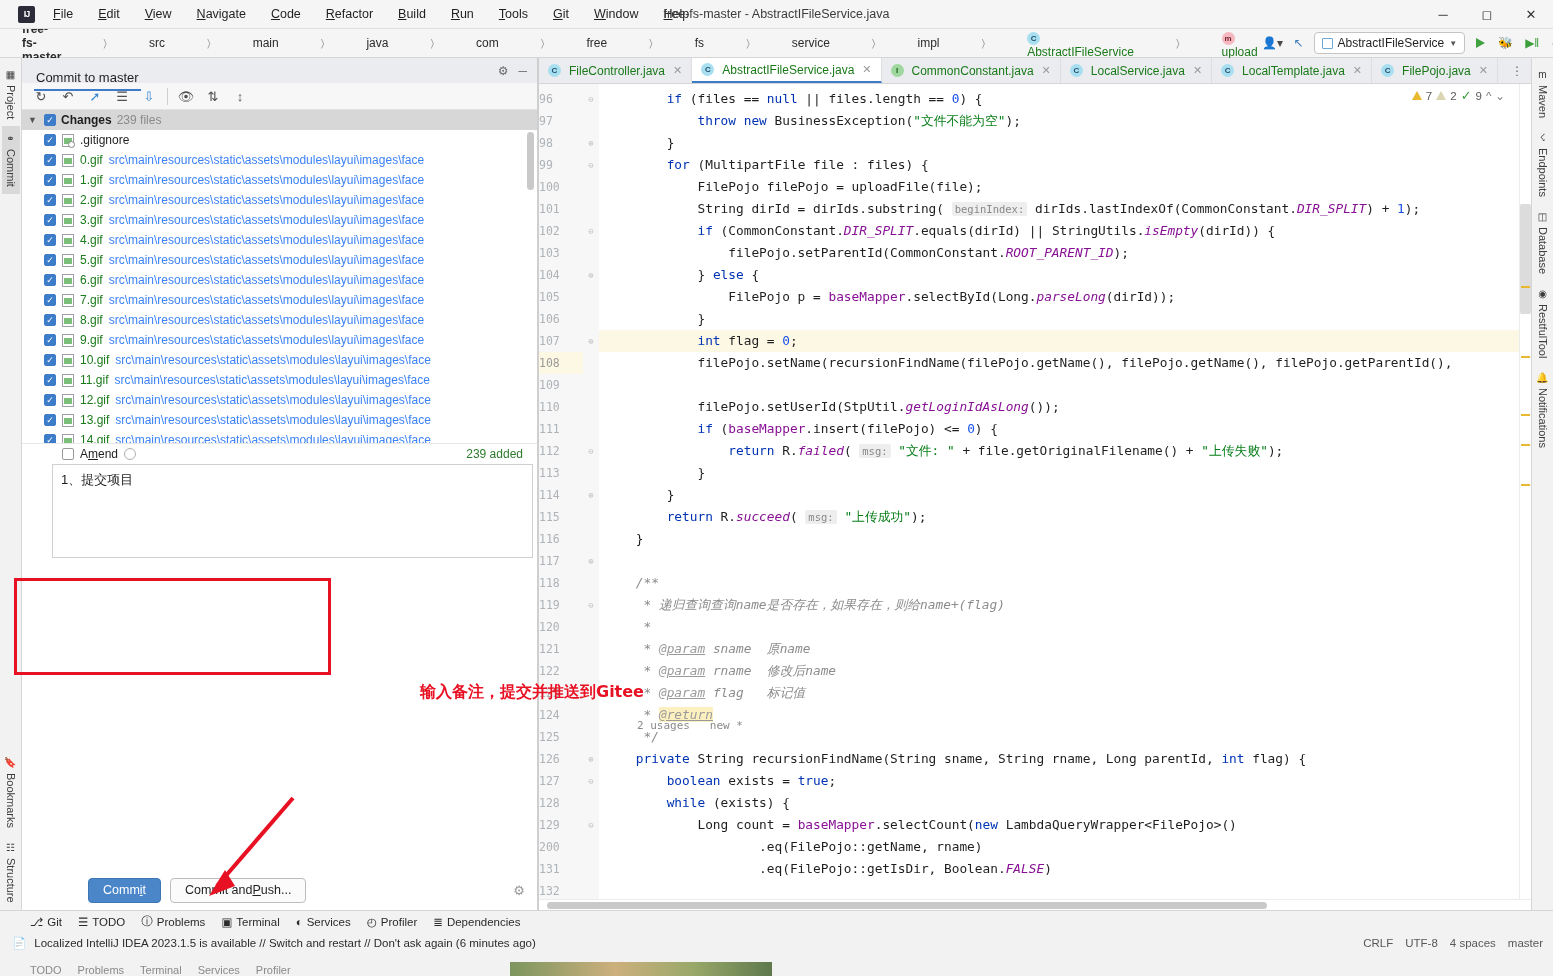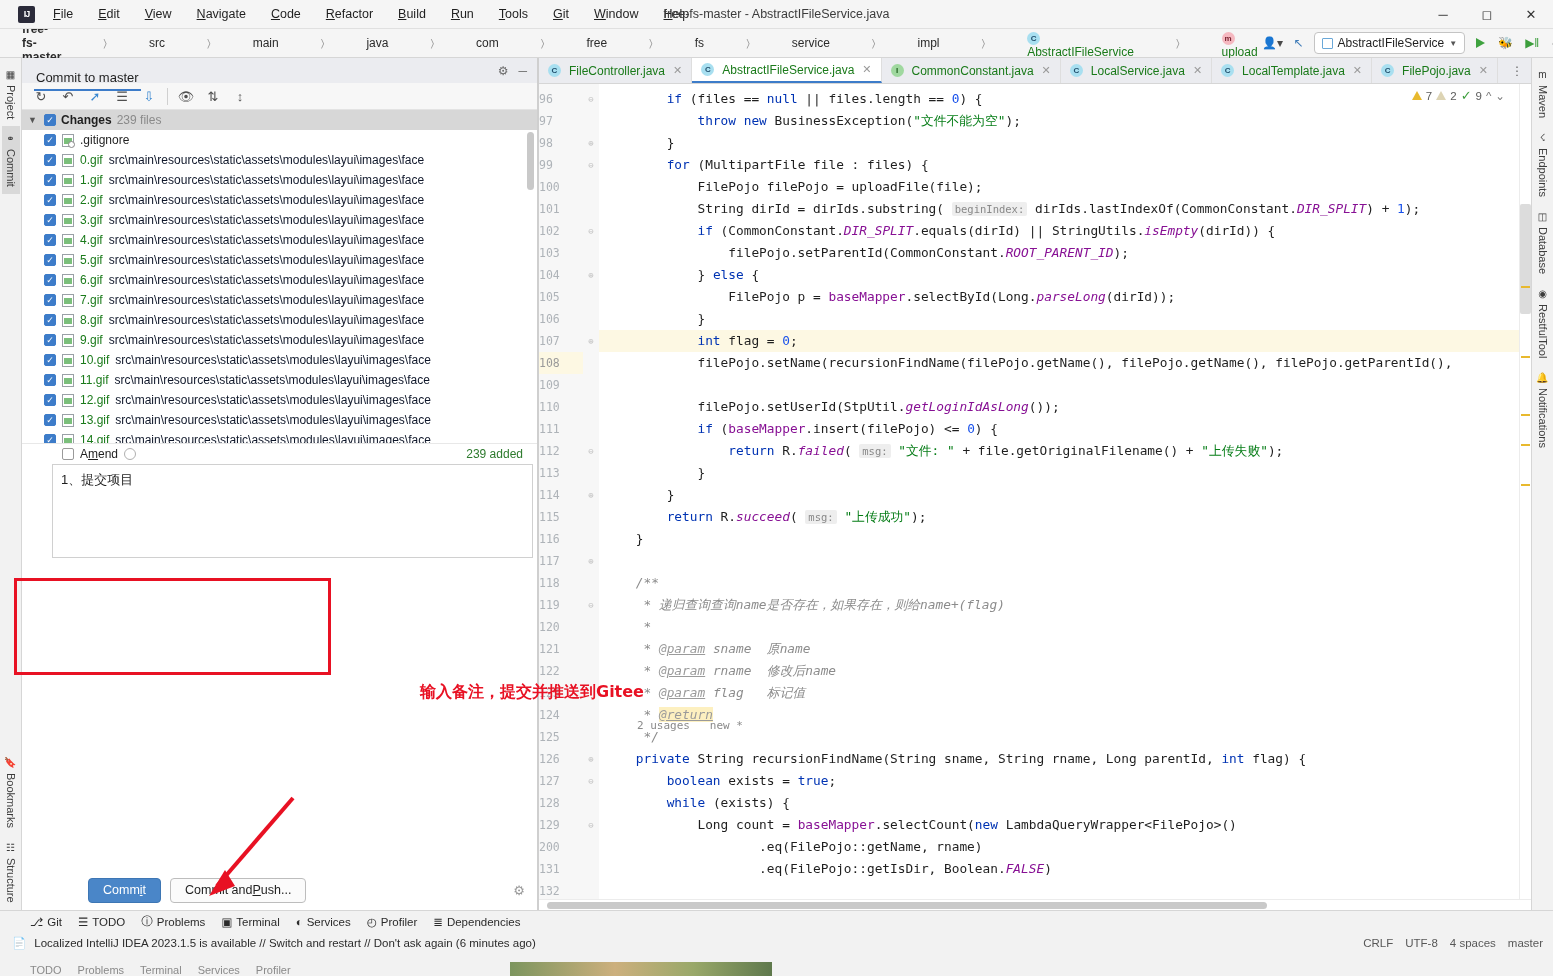--- a/index.html
+++ b/index.html
@@ -85,21 +85,21 @@
     border:1px solid #3d7cc9; flex:none; }
   .cbox.empty { background:#fff; border:1px solid #9a9a9a; color:transparent; }
   .changes-label { font-weight:bold; color:#1f1f1f; }
   .changes-count { color:#8a8a8a; }
 
   .filelist { flex:1; overflow:hidden; position:relative; background:#fff; }
   .frow { height:20px; display:flex; align-items:center; gap:6px; padding-left:22px;
     font-size:12px; white-space:nowrap; }
   .fname { color:#1a7a1a; }
   .fname.plain { color:#1f1f1f; }
-  .fpath { color:#0f172a; }
+  .fpath { color:#3b82f6; }
   .ficon { width:12px; height:13px; position:relative; flex:none; }
   .ficon .sheet { position:absolute; inset:0; background:#fff; border:1px solid #9aa0a6; }
   .ficon .img { position:absolute; left:2px; top:4px; width:8px; height:6px; background:#7bbf7b; }
   .ficon.gitig .dot { position:absolute; right:-1px; bottom:-1px; width:7px; height:7px;
     border-radius:50%; border:1.2px solid #888; background:#fff; }
   .fl-scroll { position:absolute; right:1px; top:0; width:9px; background:#fff; }
   .fl-thumb { position:absolute; right:2px; top:2px; width:7px; height:58px;
     background:#c9c9c9; border-radius:4px; }
 
   .amend-row { height:21px; display:flex; align-items:center; gap:6px; padding-left:40px;

